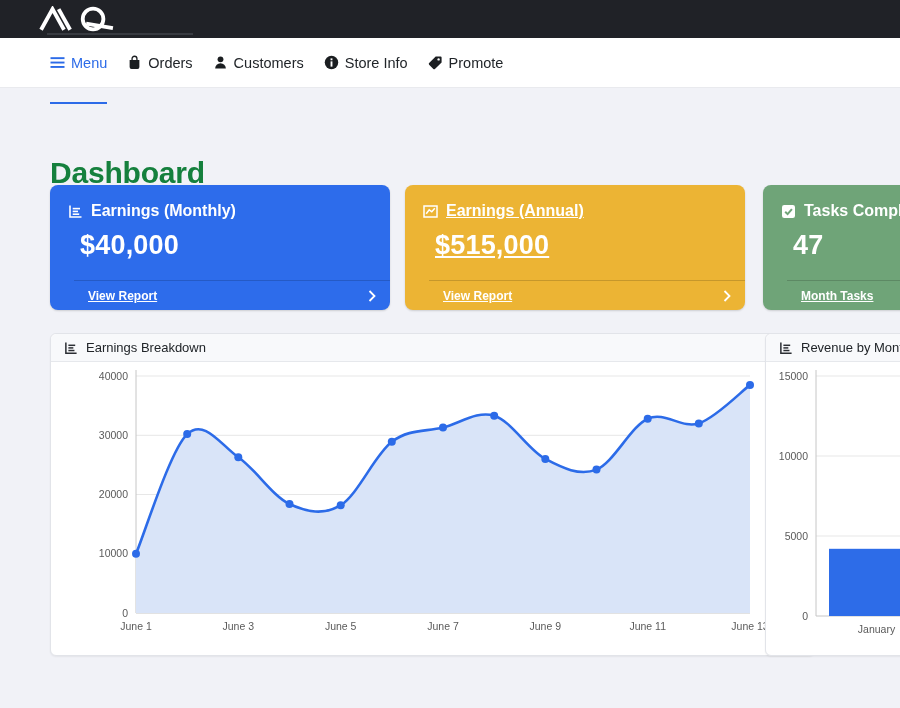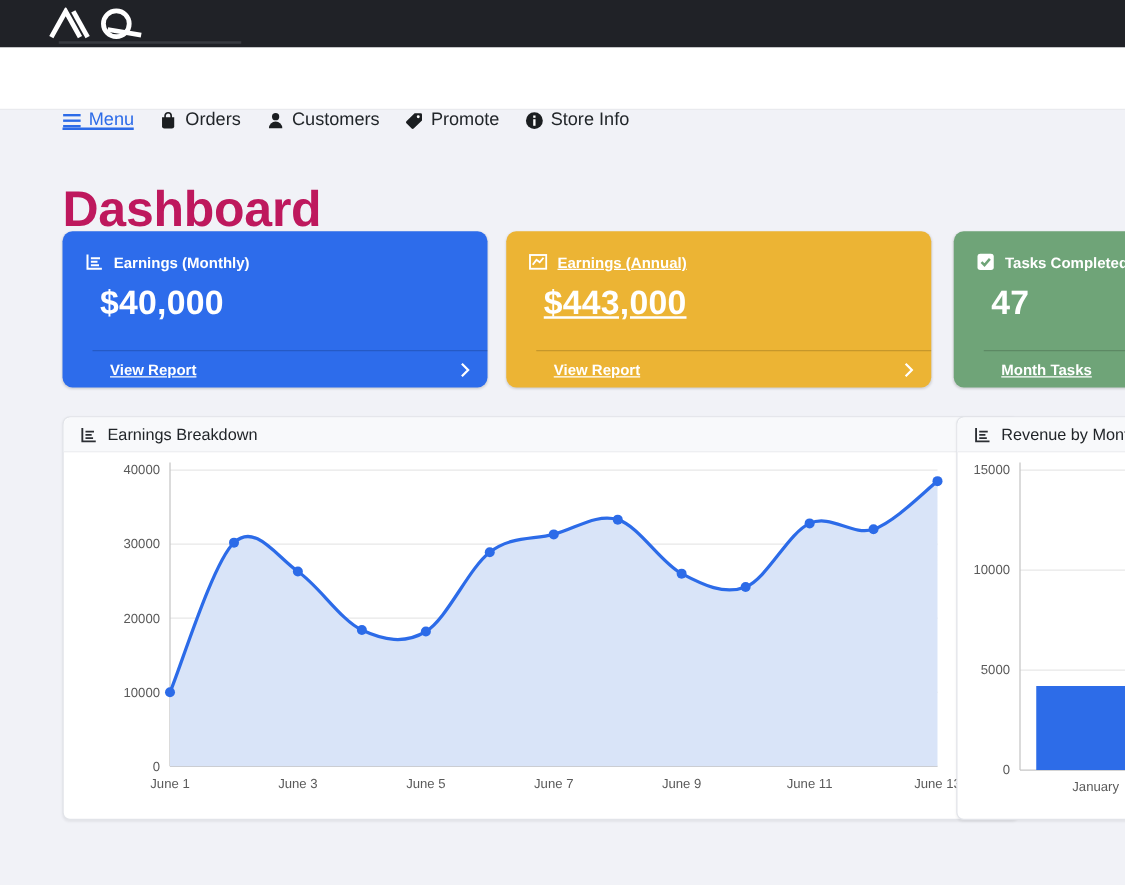--- a/index.html
+++ b/index.html
@@ -24,48 +24,48 @@
   }
 
   
   .navbar {
     position:absolute; left:0; top:38px; width:900px; height:50px;
     background:#ffffff; border-bottom:1px solid #e9eaee;
     display:flex; align-items:center; gap:20px; padding-left:50px;
   }
   .nav-item {
     position:relative; height:100%;
-    display:flex; align-items:flex-end; gap:6px;
+    display:flex; align-items:flex-start; gap:6px;
     font-size:14.5px; color:#212529; cursor:pointer; white-space:nowrap;margin-top:34px;
   }
   .nav-item svg { display:block; }
   .nav-item.active { color:#2c6be8; }
   .nav-item.active::after {
     content:""; position:absolute; left:0; right:0; bottom:0; height:2px;
     background:#2c6be8;
   }
 
   
   .page-title {
-    position:absolute; left:50px; top:146px;
-    font-size:40px; font-weight:600; color:#be185d; letter-spacing:-0.2px;
+    position:absolute; left:50px; top:156px;
+    font-size:30px; font-weight:600; color:#15803d; letter-spacing:-0.2px;
   }
 
   
   .card {
     position:absolute; top:185px; width:340px; height:125px;
     border-radius:8px; color:#fff;
     box-shadow:0 1px 2px rgba(0,0,0,0.15);
   }
   .card-1 { left:50px;  background:#2d6ceb; }
   .card-2 { left:405px; background:#ecb434;text-decoration:underline; }
   .card-3 { left:763px; background:#6fa478; }
   .card-head {
     display:flex; align-items:center; gap:8px;
-    padding:17px 20px 0 18px; font-size:12px; font-weight:bold;
+    padding:17px 20px 0 18px; font-size:16px; font-weight:bold;
   }
   .card-head svg { display:block; }
   .card-value {
     padding:10px 18px 0 30px; font-size:27px; font-weight:bold; letter-spacing:0.2px;
   }
   .card-footer {
     position:absolute; left:0; right:0; bottom:0; height:30px;
     border-top:1px solid rgba(0,0,0,0.16);
     display:flex; align-items:center; justify-content:space-between;
     padding:0 14px;
@@ -129,32 +129,32 @@
   </div>
   <div class="nav-item">
     <svg width="15" height="15" viewBox="0 0 16 16" fill="#1b1e21">
       <circle cx="8" cy="4.6" r="3.1"></circle>
       <path d="M2.3 14.5 a5.7 5.7 0 0 1 11.4 0 Z"></path>
     </svg>
     <span>Customers</span>
   </div>
   <div class="nav-item">
     <svg width="15" height="15" viewBox="0 0 16 16">
-      <path d="M1.2 8.6 L8.2 1.6 h5.2 a1.1 1.1 0 0 1 1.1 1.1 v5.2 L7.4 14.8 a1.2 1.2 0 0 1 -1.7 0 L1.2 10.3 a1.2 1.2 0 0 1 0 -1.7 Z" fill="#1b1e21"></path>
-      <circle cx="11.3" cy="4.7" r="1.25" fill="#ffffff"></circle>
-    </svg>
-    <span>Promote</span>
-  </div>
-  <div class="nav-item">
-    <svg width="15" height="15" viewBox="0 0 16 16">
       <circle cx="8" cy="8" r="7.2" fill="#1b1e21"></circle>
       <rect x="7" y="3.6" width="2" height="2" fill="#ffffff"></rect>
       <rect x="7" y="6.8" width="2" height="5.6" fill="#ffffff"></rect>
     </svg>
     <span>Store Info</span>
+  </div>
+  <div class="nav-item">
+    <svg width="15" height="15" viewBox="0 0 16 16">
+      <path d="M1.2 8.6 L8.2 1.6 h5.2 a1.1 1.1 0 0 1 1.1 1.1 v5.2 L7.4 14.8 a1.2 1.2 0 0 1 -1.7 0 L1.2 10.3 a1.2 1.2 0 0 1 0 -1.7 Z" fill="#1b1e21"></path>
+      <circle cx="11.3" cy="4.7" r="1.25" fill="#ffffff"></circle>
+    </svg>
+    <span>Promote</span>
   </div>
 </div>
 
 <h1 class="page-title">Dashboard</h1>
 
 <div class="card card-1">
   <div class="card-head">
     <svg width="15" height="15" viewBox="0 0 15 15" fill="none" stroke="#ffffff" stroke-width="1.6">
       <path d="M2 1.5 V13 H13.5"></path>
       <path d="M4.7 4.6 H12"></path>
@@ -173,21 +173,21 @@
 </div>
 
 <div class="card card-2">
   <div class="card-head">
     <svg width="15" height="15" viewBox="0 0 15 15" fill="none" stroke="#ffffff" stroke-width="1.5">
       <rect x="1" y="2" width="13" height="11"></rect>
       <polyline points="3.2,9.8 6.2,5.8 8.8,7.8 11.8,4.2"></polyline>
     </svg>
     <span>Earnings (Annual)</span>
   </div>
-  <div class="card-value">$443,000</div>
+  <div class="card-value">$515,000</div>
   <div class="card-footer">
     <span class="card-link">View Report</span>
     <svg width="8" height="12" viewBox="0 0 8 12" fill="none" stroke="#ffffff" stroke-width="1.8">
       <path d="M1.5 1 L6.5 6 L1.5 11"></path>
     </svg>
   </div>
 </div>
 
 <div class="card card-3">
   <div class="card-head">

